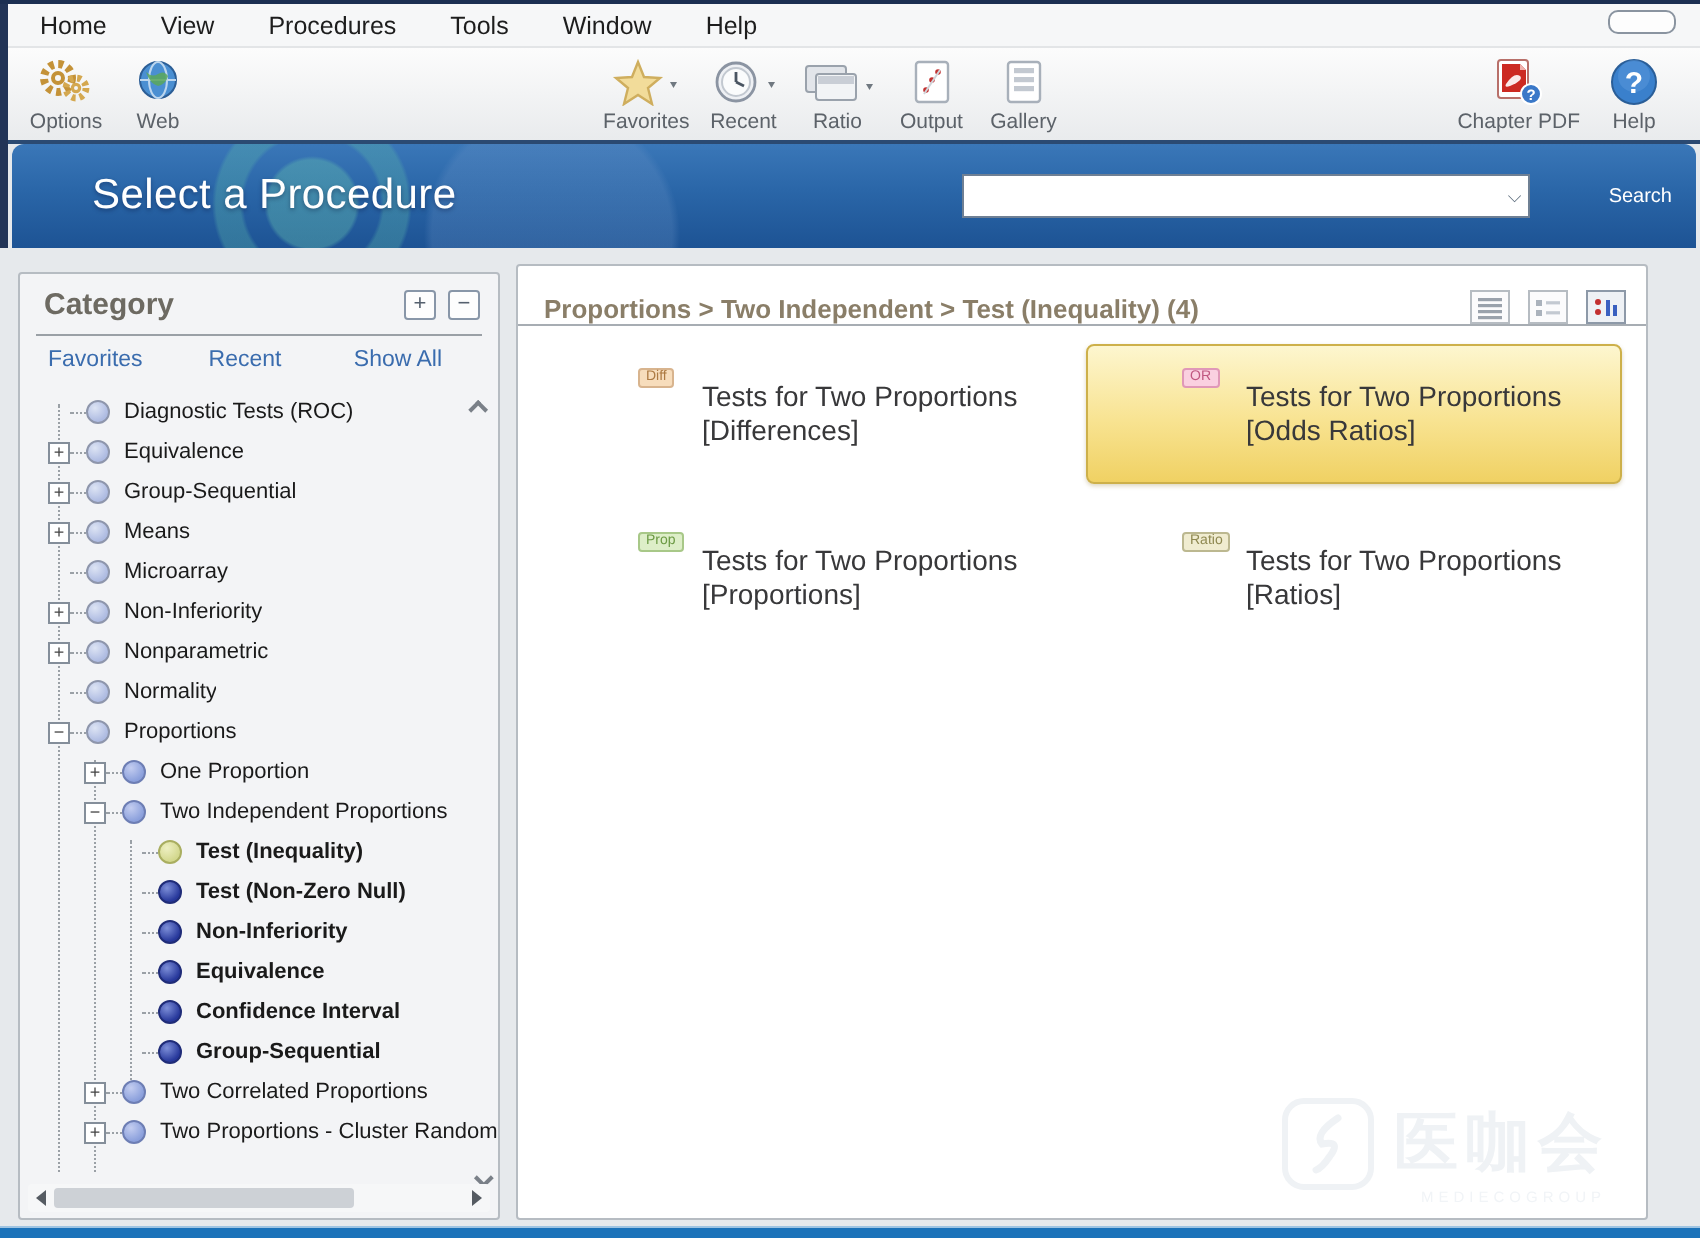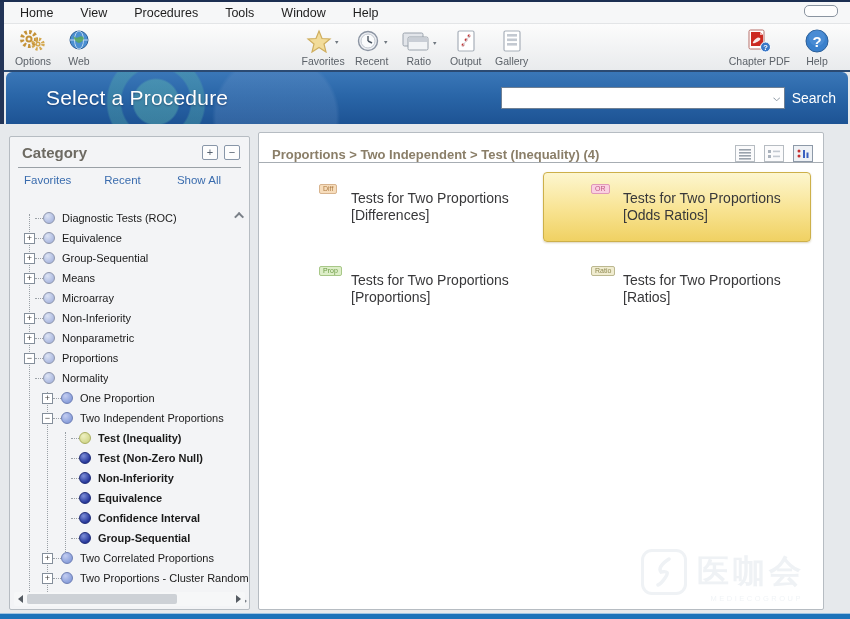--- a/index.html
+++ b/index.html
@@ -49,39 +49,39 @@
   .banner-right { margin-left:auto; display:flex; align-items:center; padding-right:12px; gap:7px; }
   .search-combo {
     width:284px; height:22px; background:#fff; border:1px solid #6f8094;
     display:flex; align-items:center; position:relative;
   }
   .search-combo input {
     border:none; outline:none; flex:1; height:100%; font-size:12px; padding:0 4px;
     font-family:"Liberation Sans", sans-serif;
   }
   .combo-arrow { width:14px; color:#5a6a7a; font-size:9px; text-align:center; }
-  .search-label { font-size:14px; color:#fff; }
+  .search-label { font-size:10px; color:#fff;margin-left:32px; }
   
   .content { position:absolute; top:130px; left:0; right:0; bottom:7px; }
   .panel { background:#f3f4f6; border:1px solid #b6bcc2; border-radius:2px; position:absolute; }
   .sidebar { left:9px; top:4px; width:241px; bottom:2px; }
   .main { left:258px; top:0px; width:566px; bottom:2px; background:#ffffff; }
   
   .cat-header { display:flex; align-items:center; padding:7px 9px 4px 12px; }
   .cat-title { font-size:15px; font-weight:bold; color:#6d6a62; flex:1; }
   .pm-btn {
     width:16px; height:15px; border:1px solid #8896a8; background:#fdfdfd; color:#55606e;
     font-size:11px; line-height:12px; text-align:center; margin-left:6px; border-radius:2px;
   }
   .cat-rule { border-top:1px solid #9aa0a6; margin:2px 8px 0 8px; }
   .cat-tabs { display:flex; padding:6px 10px 4px 14px; gap:0; }
   .cat-tab { color:#3a6cae; font-size:11.5px; flex:1; }
   .cat-tab.t2 { text-align:center; }
   .cat-tab.t3 { text-align:right; padding-right:18px; }
-  .tree { position:relative; margin-top:18px; height:402px; overflow:hidden; }
+  .tree { position:relative; margin-top:6px; height:402px; overflow:hidden; }
   .vguide { position:absolute; border-left:1px dotted #9aa0a6; width:0; }
   .vg0 { left:19px; top:6px; height:384px; }
   .vg1 { left:37px; top:184px; height:206px; }
   .vg2 { left:55px; top:224px; height:126px; }
   .trow { height:20px; display:flex; align-items:center; font-size:11px; color:#1a1a1a; position:relative; }
   .trow.l0 { padding-left:14px; } .trow.l1 { padding-left:32px; } .trow.l2 { padding-left:50px;font-weight:bold; }
   .exp {
     width:11px; height:11px; border:1px solid #848e9a; background:#fff; font-size:9px;
     line-height:9px; text-align:center; color:#444; flex:0 0 auto; z-index:2;
   }
@@ -352,30 +352,30 @@
         <span class="circ light"></span>
         <span class="tlabel">Non-Inferiority</span>
       </div>
       <div class="trow l0">
         <span class="exp plus"></span>
           <span class="dotstub"></span>
         <span class="circ light"></span>
         <span class="tlabel">Nonparametric</span>
       </div>
       <div class="trow l0">
+        <span class="exp-sp"></span>
+          <span class="dotstub"></span>
+        <span class="circ light"></span>
+        <span class="tlabel">Normality</span>
+      </div>
+      <div class="trow l0">
         <span class="exp minus"></span>
           <span class="dotstub"></span>
         <span class="circ light"></span>
         <span class="tlabel">Proportions</span>
-      </div>
-      <div class="trow l0">
-        <span class="exp-sp"></span>
-          <span class="dotstub"></span>
-        <span class="circ light"></span>
-        <span class="tlabel">Normality</span>
       </div>
       <div class="trow l1">
         <span class="exp plus"></span>
           <span class="dotstub"></span>
         <span class="circ mid"></span>
         <span class="tlabel">One Proportion</span>
       </div>
       <div class="trow l1">
         <span class="exp minus"></span>
           <span class="dotstub"></span>

